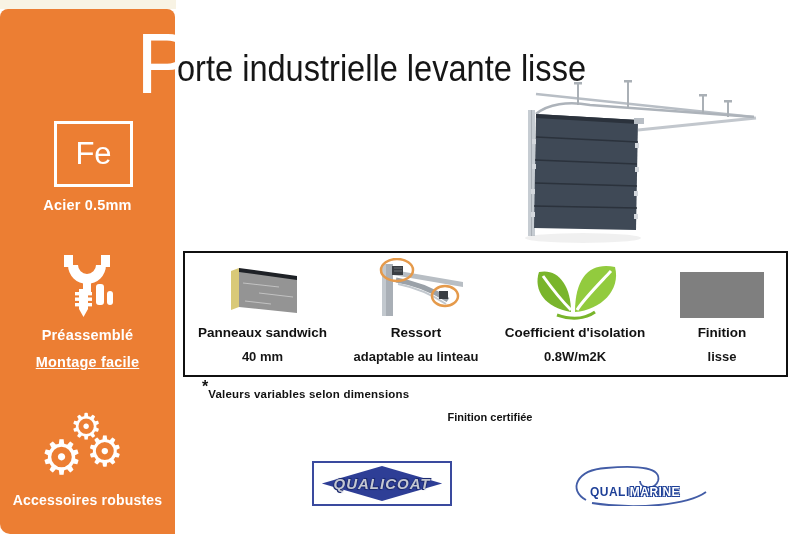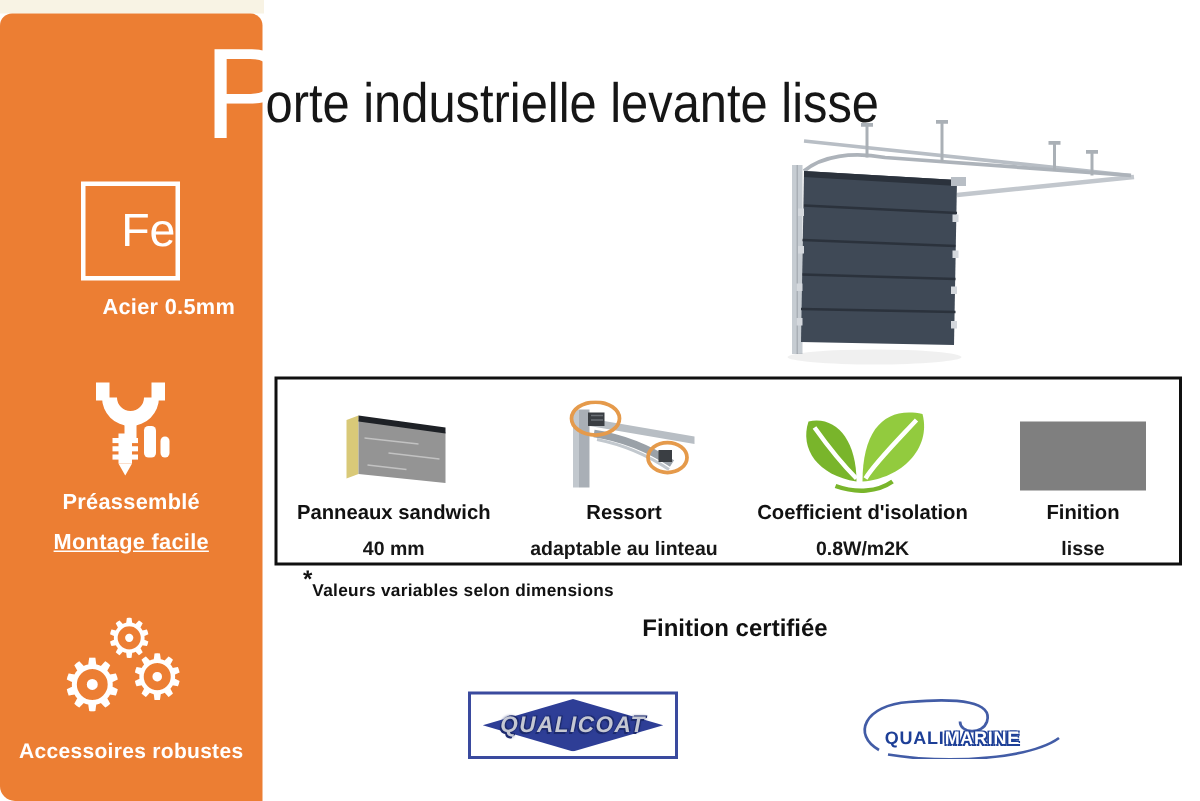--- a/index.html
+++ b/index.html
@@ -11,29 +11,29 @@
 
   
   .top-strip {
     position:absolute; left:0; top:0; width:176px; height:9px; background:#F8F3E4;
   }
   .sidebar {
     position:absolute; left:0; top:9px; width:175px; height:525px;
     background:#EC7E33; border-radius:8px 8px 0 10px;
   }
   .fe-box {
-    position:absolute; left:54px; top:112px; width:66px; height:66px;
-    border:3px solid #fff; display:flex; align-items:center; justify-content:flex-end;
+    position:absolute; left:54px; top:112px; width:79px; height:66px;
+    border:3px solid #fff; display:flex; align-items:center; justify-content:center;
     color:#fff; font-size:31px; font-weight:400;
   }
   .side-label {
     position:absolute; left:0; width:175px; text-align:center;
     color:#fff; font-weight:700; font-size:14.5px; letter-spacing:.2px;
   }
-  .lbl-steel { top:188px;margin-left:25px; }
+  .lbl-steel { top:188px; }
   .lbl-assembly1 { top:318px; }
   .lbl-assembly2 { top:345px;text-decoration:underline; }
   .lbl-accessories { top:483px; font-size:14px; }
   .tools-icon-wrap { position:absolute; left:52px; top:242px; width:70px; height:72px; }
   .gears-wrap { position:absolute; left:40px; top:400px; width:100px; height:78px; }
   .gear-glyph {
     position:absolute; color:#fff; font-family:"DejaVu Sans", sans-serif; line-height:1;
   }
   .gear-1 { left:30px; top:0; font-size:36px; }
   .gear-2 { left:0; top:24px; font-size:48px; }
@@ -51,37 +51,37 @@
   }
 
   
   .door-art { position:absolute; left:478px; top:80px; width:322px; height:168px; }
 
   
   .feature-box {
     position:absolute; left:183px; top:251px; width:605px; height:126px;
     border:2px solid #101010; background:#fff; display:flex;
   }
-  .feat { display:flex; flex-direction:column; align-items:center; padding-top:14px; }
+  .feat { display:flex; flex-direction:column; align-items:center; padding-top:5px; }
   .feat:nth-child(1){ width:155px; }
   .feat:nth-child(2){ width:152px;text-align:right; }
   .feat:nth-child(3){ width:166px; }
   .feat:nth-child(4){ width:128px; }
   .feat-img { height:64px; display:flex; align-items:center; justify-content:center; }
   .feat-name { margin-top:3px; font-size:13.5px; font-weight:700; color:#111; white-space:nowrap; }
   .feat-value { margin-top:9px; font-size:13px; font-weight:600; color:#161616; white-space:nowrap; }
   .finish-swatch { width:84px; height:46px; background:#7F7F7F; margin-top:10px; }
 
   
   .footnote { position:absolute; left:202px; top:378px; color:#111; }
   .footnote .marker { font-size:16px; font-weight:700; vertical-align:6px; }
   .footnote .txt { font-size:11.5px; font-weight:700; letter-spacing:.2px; }
   .cert-heading {
     position:absolute; left:380px; top:411px; width:220px; text-align:center;
-    font-size:16px; font-weight:700; color:#111;
+    font-size:11px; font-weight:700; color:#111;
   }
   .qualicoat {
     position:absolute; left:268px; top:461px; width:140px; height:45px;
     border:2px solid #3A4A9E; background:#fff;margin-left:44px;
   }
   .qualicoat .diamond {
     position:absolute; left:4px; top:3px; right:4px; bottom:3px; background:#2E3E96;
     -webkit-clip-path:polygon(50% 0,97% 50%,50% 100%,3% 50%);
     clip-path:polygon(50% 0,97% 50%,50% 100%,3% 50%);
   }

